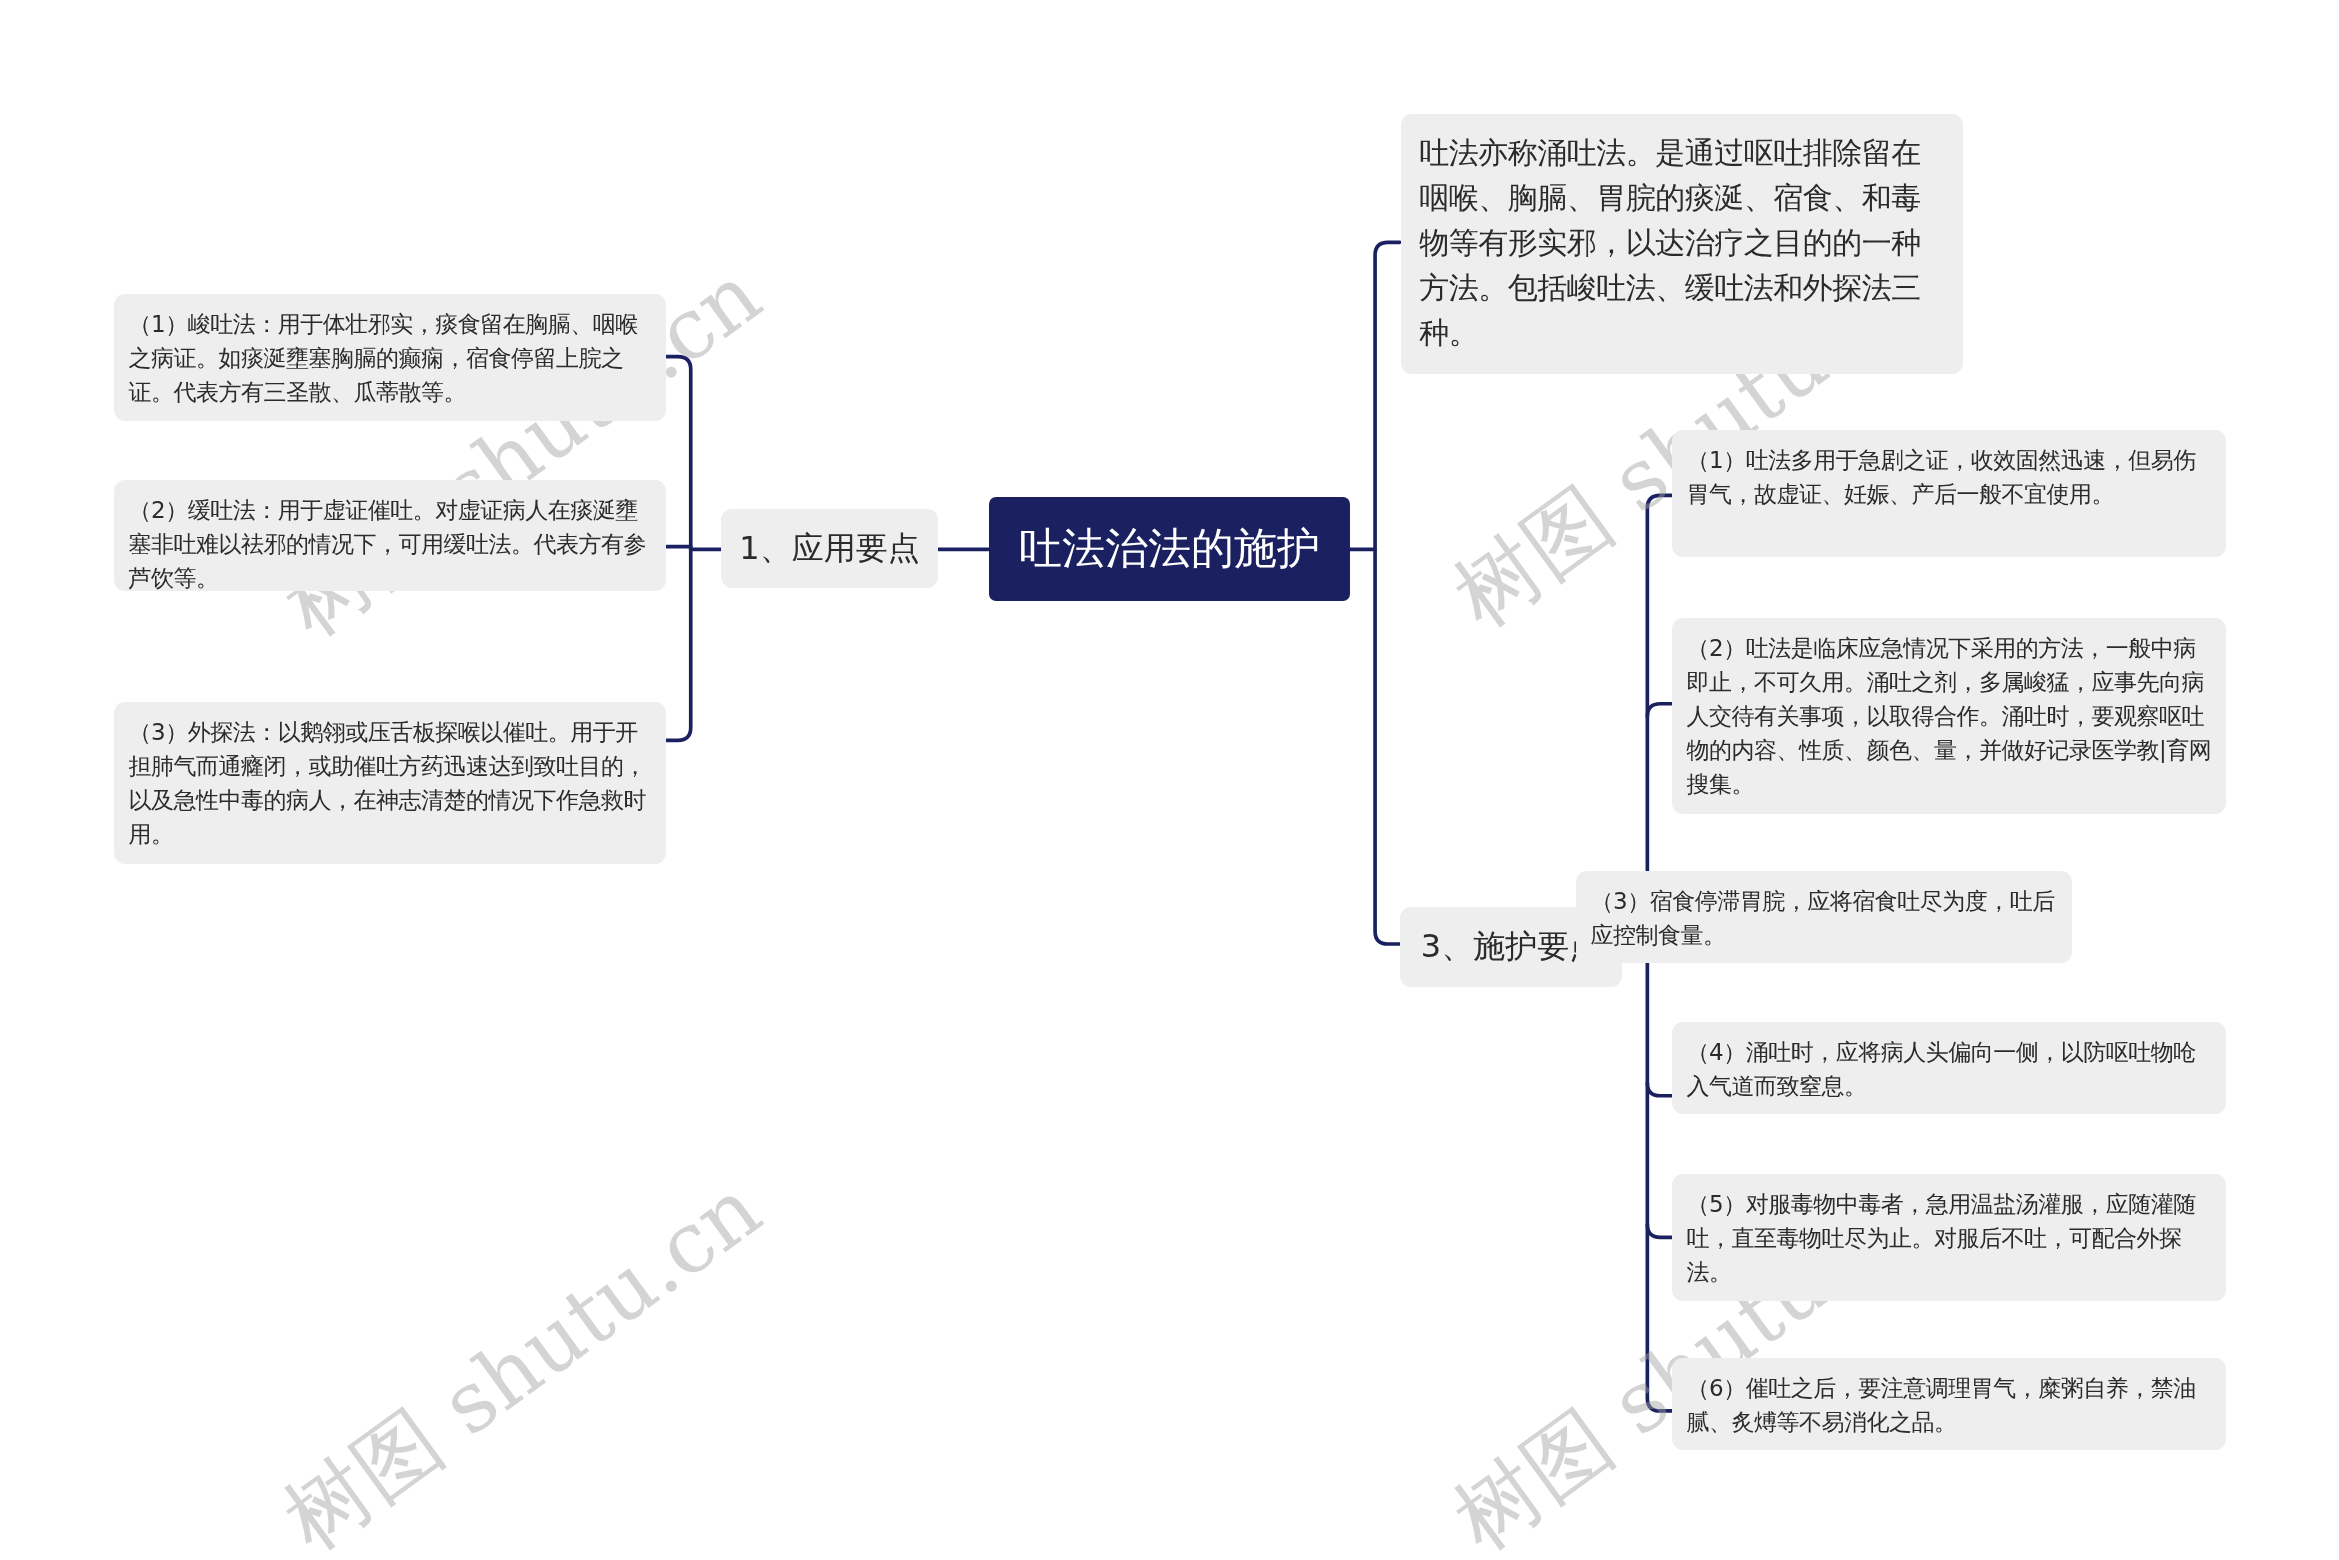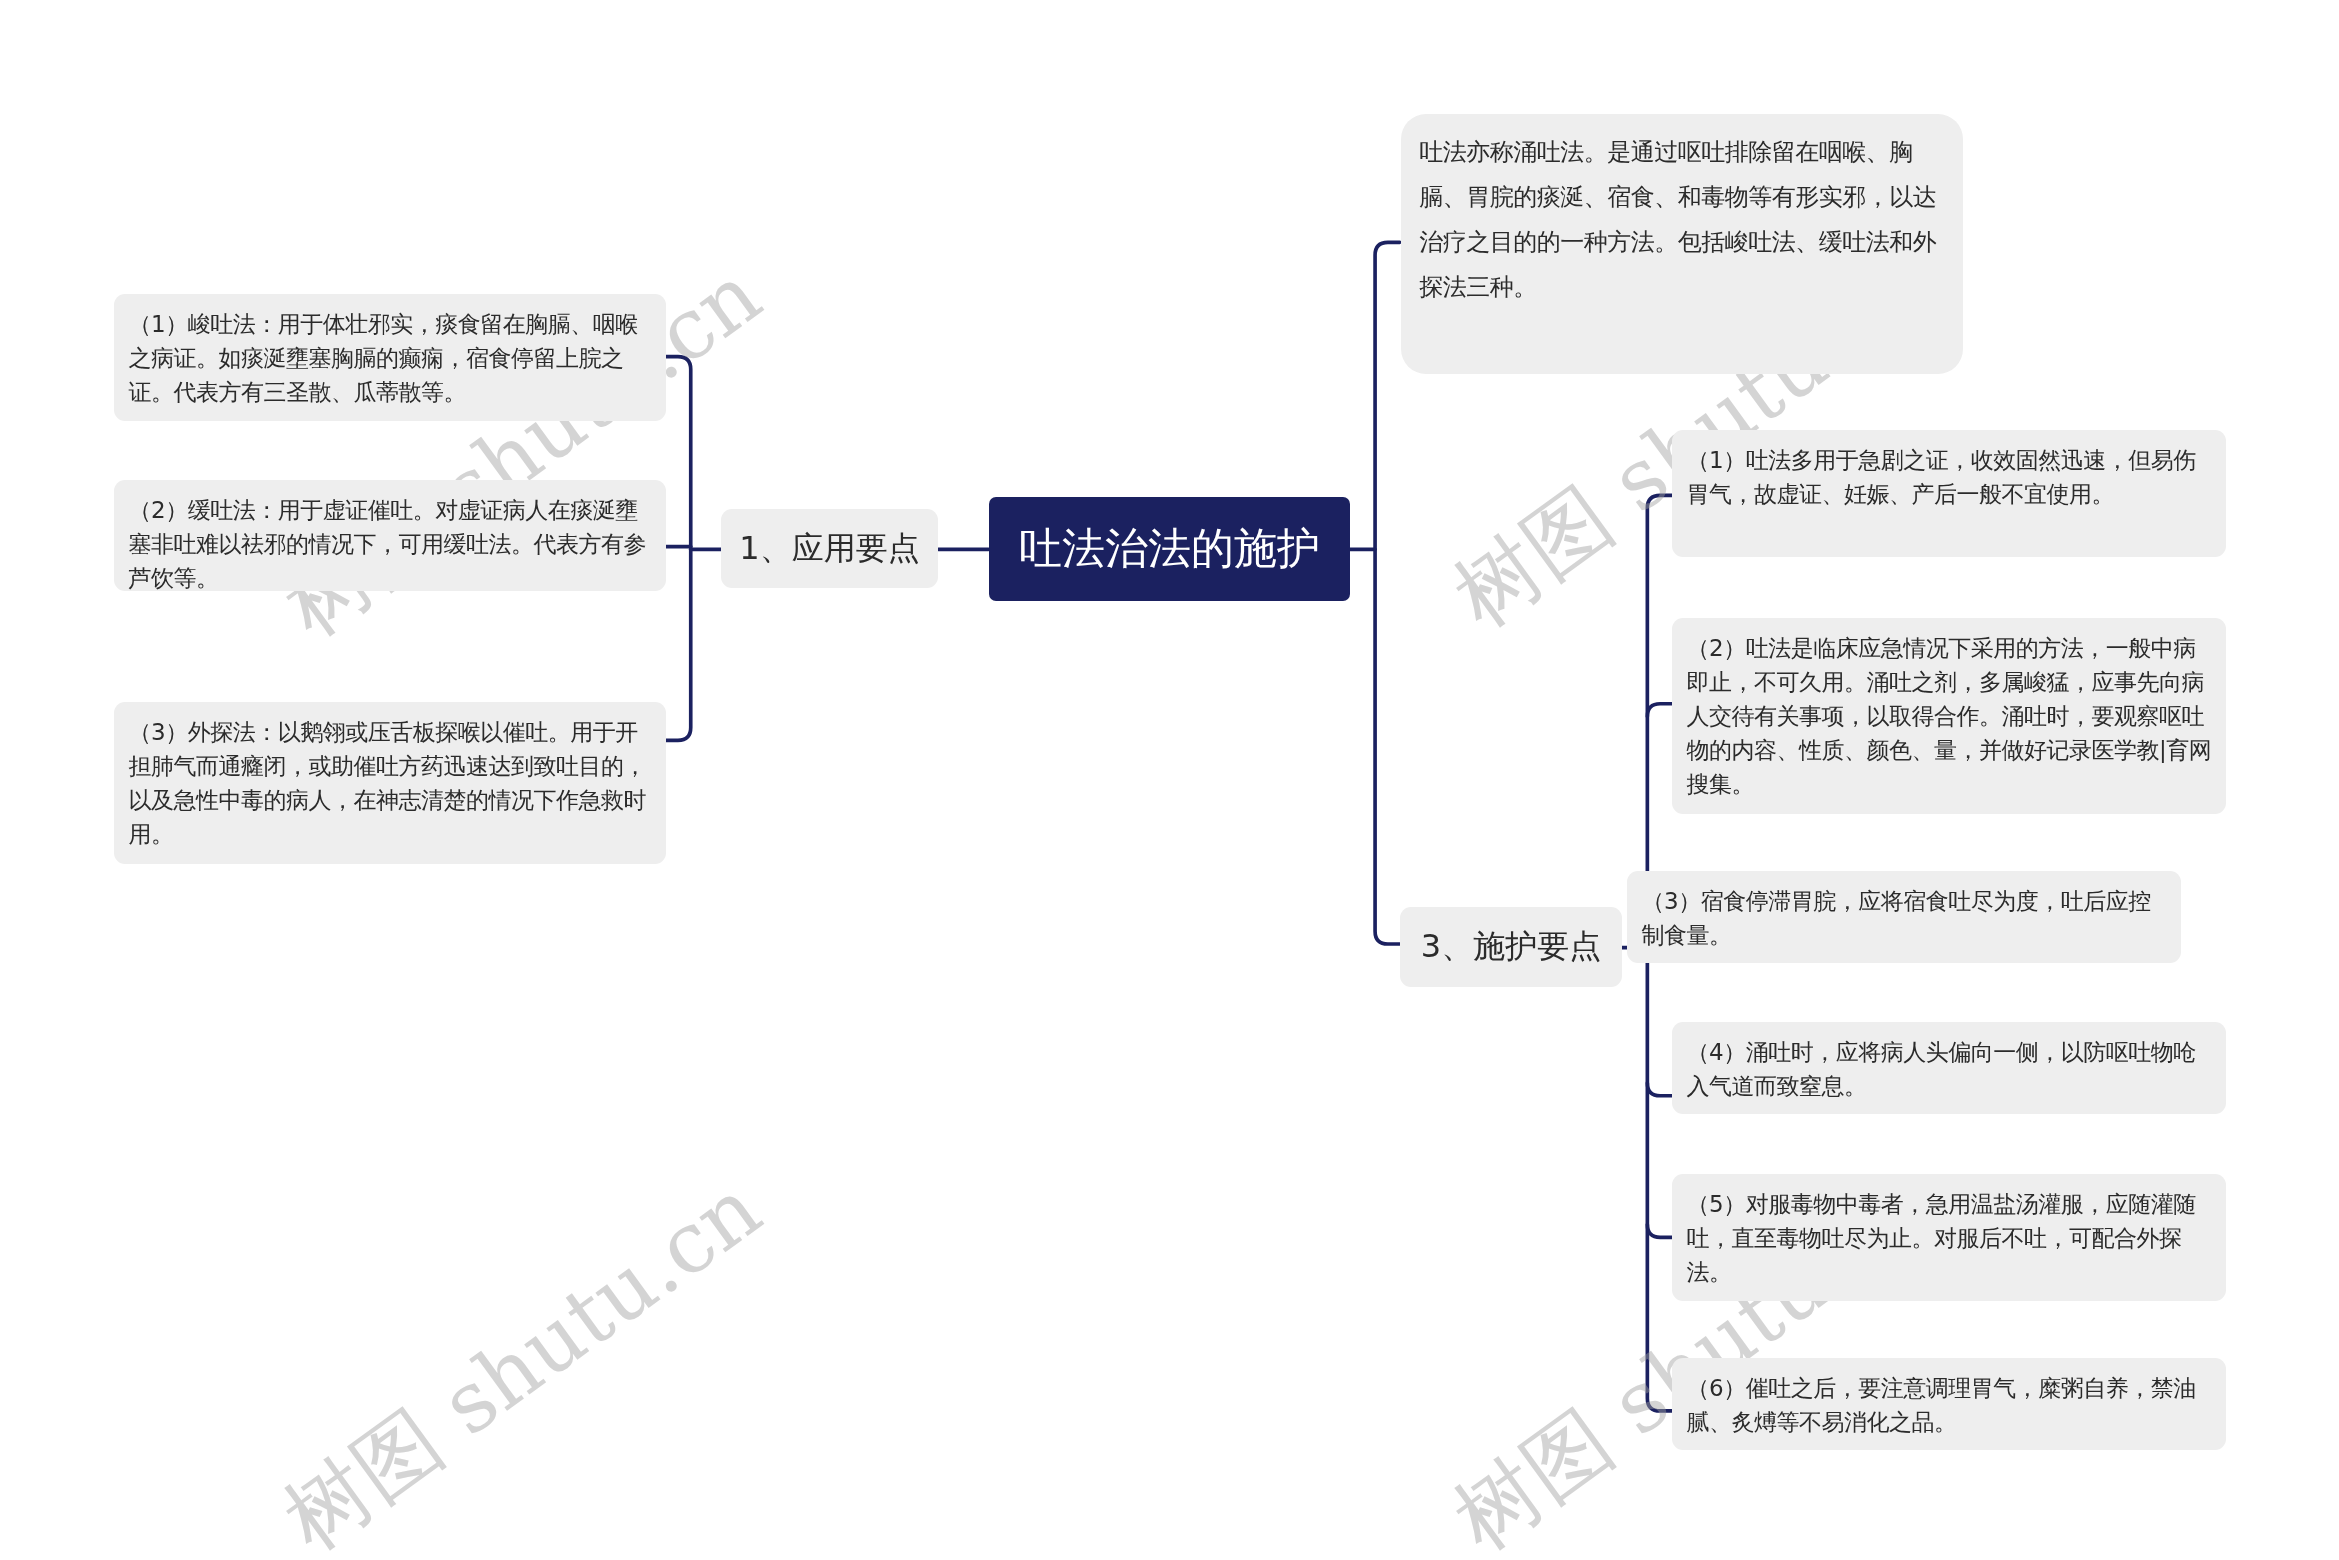--- a/index.html
+++ b/index.html
@@ -1,22 +1,22 @@
 <!DOCTYPE html>
 <html style="font-size:14.6px"><head>
 <meta charset="utf-8">
 <style>
   html, body { margin: 0; padding: 0; background: #ffffff; }
   body { width: 2339px; height: 1561px; position: relative; overflow: hidden;
          font-family: "DejaVu Sans", "Liberation Sans", sans-serif; color: #2b2b2b; }
   .node { position: absolute; box-sizing: border-box; border-radius: 11px; }
   .leaf { background: #eeeeee; font-size: 23px; line-height: 34px; padding: 12.8px 12.8px 0 14.6px;
           letter-spacing: -0.5px; word-break: break-all; }
-  .intro { background: #eeeeee; font-size: 24px; line-height: 45px; padding: 16.4px 18.3px 0 18.3px;
-           letter-spacing: -0.5px; border-radius: 25px; }
+  .intro { background: #eeeeee; font-size: 30px; line-height: 45px; padding: 16.4px 18.3px 0 18.3px;
+           letter-spacing: -0.5px; }
   .branch { background: #eeeeee; font-size: 32px; display: flex; align-items: center; justify-content: center; }
   .root { background: #1b2160; color: #ffffff; font-size: 43px; border-radius: 7px;
           display: flex; align-items: center; justify-content: center; }
   svg.lines { position: absolute; left: 0; top: 0; }
   .wm { position: absolute; font-family: "DejaVu Serif", "Liberation Serif", serif; font-size: 84px;
         color: rgba(160,160,160,0.45); transform: rotate(-36deg); transform-origin: left bottom;
         white-space: nowrap; pointer-events: none; }
 </style>
 </head>
 <body>
@@ -73,21 +73,21 @@
 <div class="node branch" style="left:1400px; top:907px; width:222px; height:80px;">
   <span>3、施护要点</span>
 </div>
 
 <div class="node leaf" style="left:1672px; top:430px; width:554px; height:127px;">
   <span>（1）吐法多用于急剧之证，收效固然迅速，但易伤胃气，故虚证、妊娠、产后一般不宜使用。</span>
 </div>
 <div class="node leaf" style="left:1672px; top:618px; width:554px; height:196px;">
   <span>（2）吐法是临床应急情况下采用的方法，一般中病即止，不可久用。涌吐之剂，多属峻猛，应事先向病人交待有关事项，以取得合作。涌吐时，要观察呕吐物的内容、性质、颜色、量，并做好记录医学教|育网搜集。</span>
 </div>
-<div class="node leaf" style="left:1627px; top:871px; width:554px; height:92px;">
+<div class="node leaf" style="left:1576px; top:871px; width:496px; height:92px;">
   <span>（3）宿食停滞胃脘，应将宿食吐尽为度，吐后应控制食量。</span>
 </div>
 <div class="node leaf" style="left:1672px; top:1022px; width:554px; height:92px;">
   <span>（4）涌吐时，应将病人头偏向一侧，以防呕吐物呛入气道而致窒息。</span>
 </div>
 <div class="node leaf" style="left:1672px; top:1174px; width:554px; height:127px;">
   <span>（5）对服毒物中毒者，急用温盐汤灌服，应随灌随吐，直至毒物吐尽为止。对服后不吐，可配合外探法。</span>
 </div>
 <div class="node leaf" style="left:1672px; top:1358px; width:554px; height:92px;">
   <span>（6）催吐之后，要注意调理胃气，糜粥自养，禁油腻、炙煿等不易消化之品。</span>

